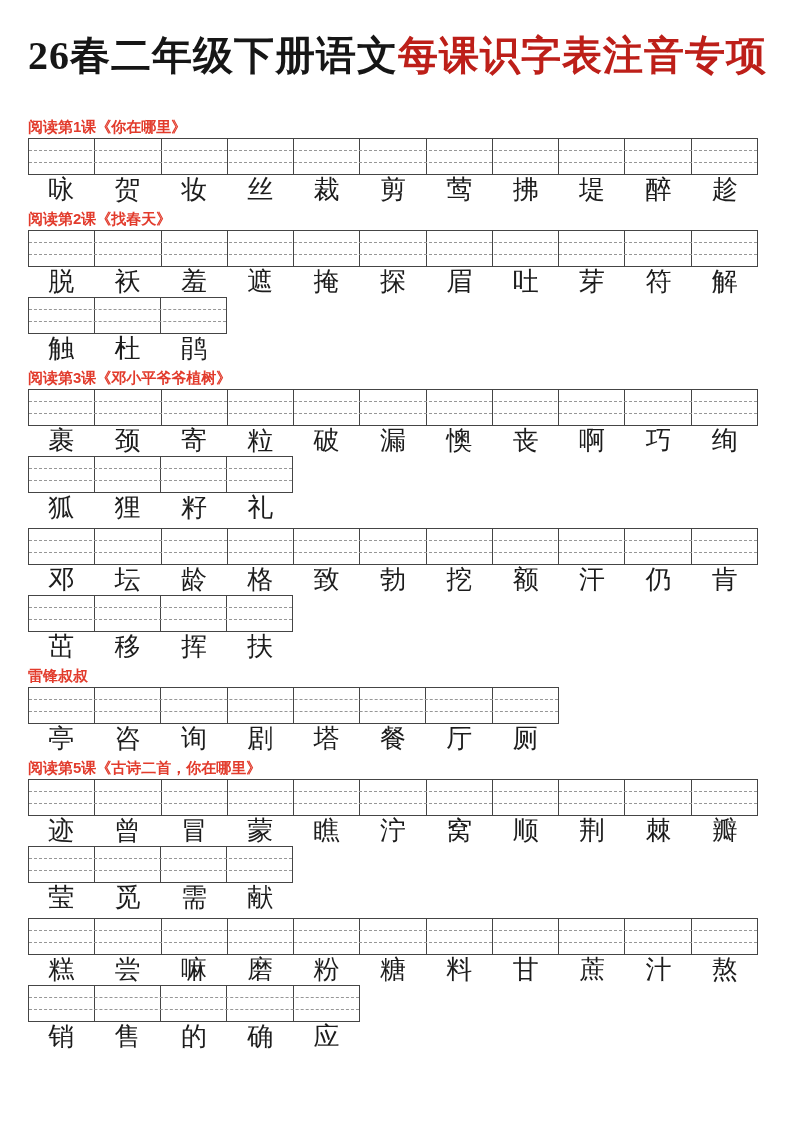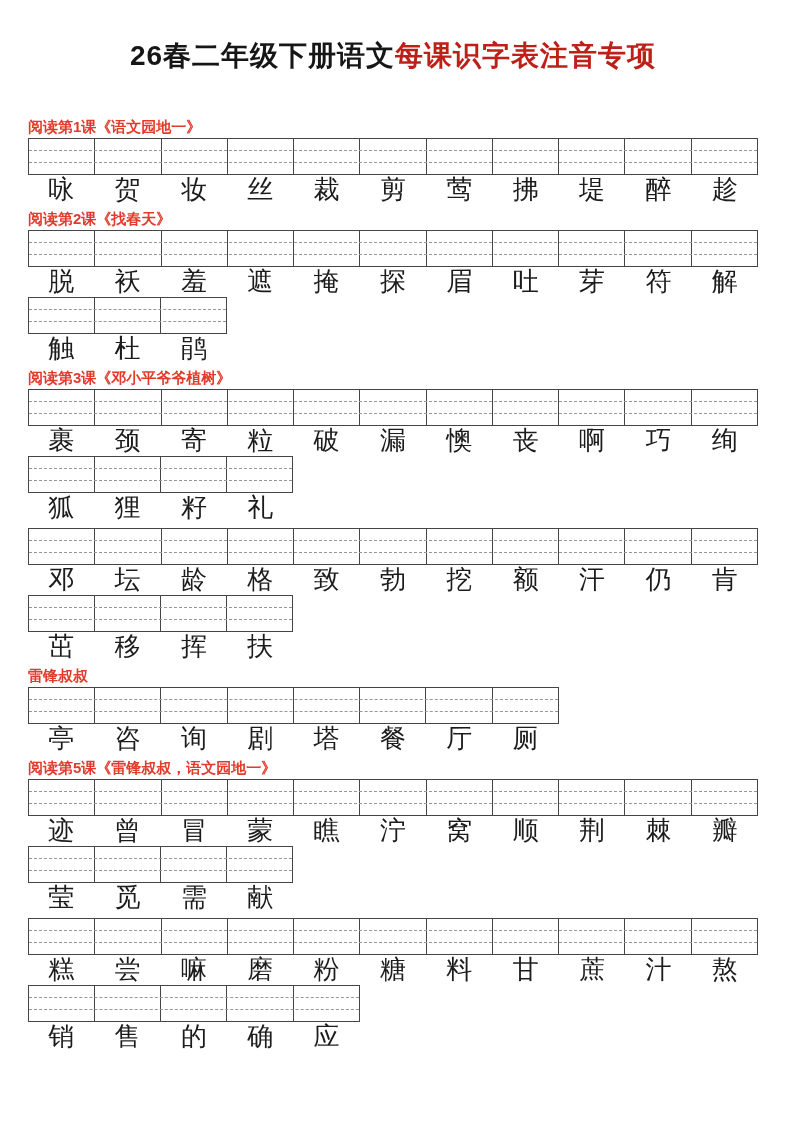--- a/index.html
+++ b/index.html
@@ -2,22 +2,22 @@
 <html><head>
 <meta charset="utf-8">
 <style>
   html,body { margin:0; padding:0; background:#ffffff; }
   .page {
     width:793px; height:1122px; box-sizing:border-box;
     padding:28px 35px 0 28px; position:relative; background:#ffffff;
     overflow:hidden; font-family:"Liberation Sans", sans-serif;
   }
   .title {
-    text-align:center; font-family:Liberation Sans, sans-serif;
-    font-weight:700; font-size:28px; line-height:44px;
+    text-align:center; font-family:Liberation Serif, serif;
+    font-weight:700; font-size:40px; line-height:44px;
     letter-spacing:1px; color:#161616; margin:6px 0 40px 0;
     white-space:nowrap;
   }
   .title .red { color:#bd1f19; }
   .section { margin-bottom:7px; }
   .section-header {
     color:#e23b2c; font-weight:700; font-size:15px; line-height:17px;
     margin:0 0 3px 0; font-family:"Liberation Sans", sans-serif;
   }
   .pinyin-grid {
@@ -44,21 +44,21 @@
 </head>
 <body>
 
 <div class="page">
   <div class="title">
     <span>26春二年级下册语文</span><span class="red">每课识字表注音专项</span>
   </div>
 
   <div id="sections">
       <div class="section">
-        <div class="section-header">阅读第1课《语文园地一》</div>
+        <div class="section-header">阅读第1课《你在哪里》</div>
         <div class="pinyin-grid" style="width: 729.96px;">
           <div class="dash d1"></div>
           <div class="dash d2"></div>
           <div class="cell"></div>
           <div class="cell"></div>
           <div class="cell"></div>
           <div class="cell"></div>
           <div class="cell"></div>
           <div class="cell"></div>
           <div class="cell"></div>
@@ -232,21 +232,21 @@
           <div class="char" style="width: 66.36px;">咨</div>
           <div class="char" style="width: 66.36px;">询</div>
           <div class="char" style="width: 66.36px;">剧</div>
           <div class="char" style="width: 66.36px;">塔</div>
           <div class="char" style="width: 66.36px;">餐</div>
           <div class="char" style="width: 66.36px;">厅</div>
           <div class="char" style="width: 66.36px;">厕</div>
         </div>
       </div>
       <div class="section">
-        <div class="section-header">阅读第5课《雷锋叔叔，语文园地一》</div>
+        <div class="section-header">阅读第5课《古诗二首，你在哪里》</div>
         <div class="pinyin-grid" style="width: 729.96px;">
           <div class="dash d1"></div>
           <div class="dash d2"></div>
           <div class="cell"></div>
           <div class="cell"></div>
           <div class="cell"></div>
           <div class="cell"></div>
           <div class="cell"></div>
           <div class="cell"></div>
           <div class="cell"></div>

